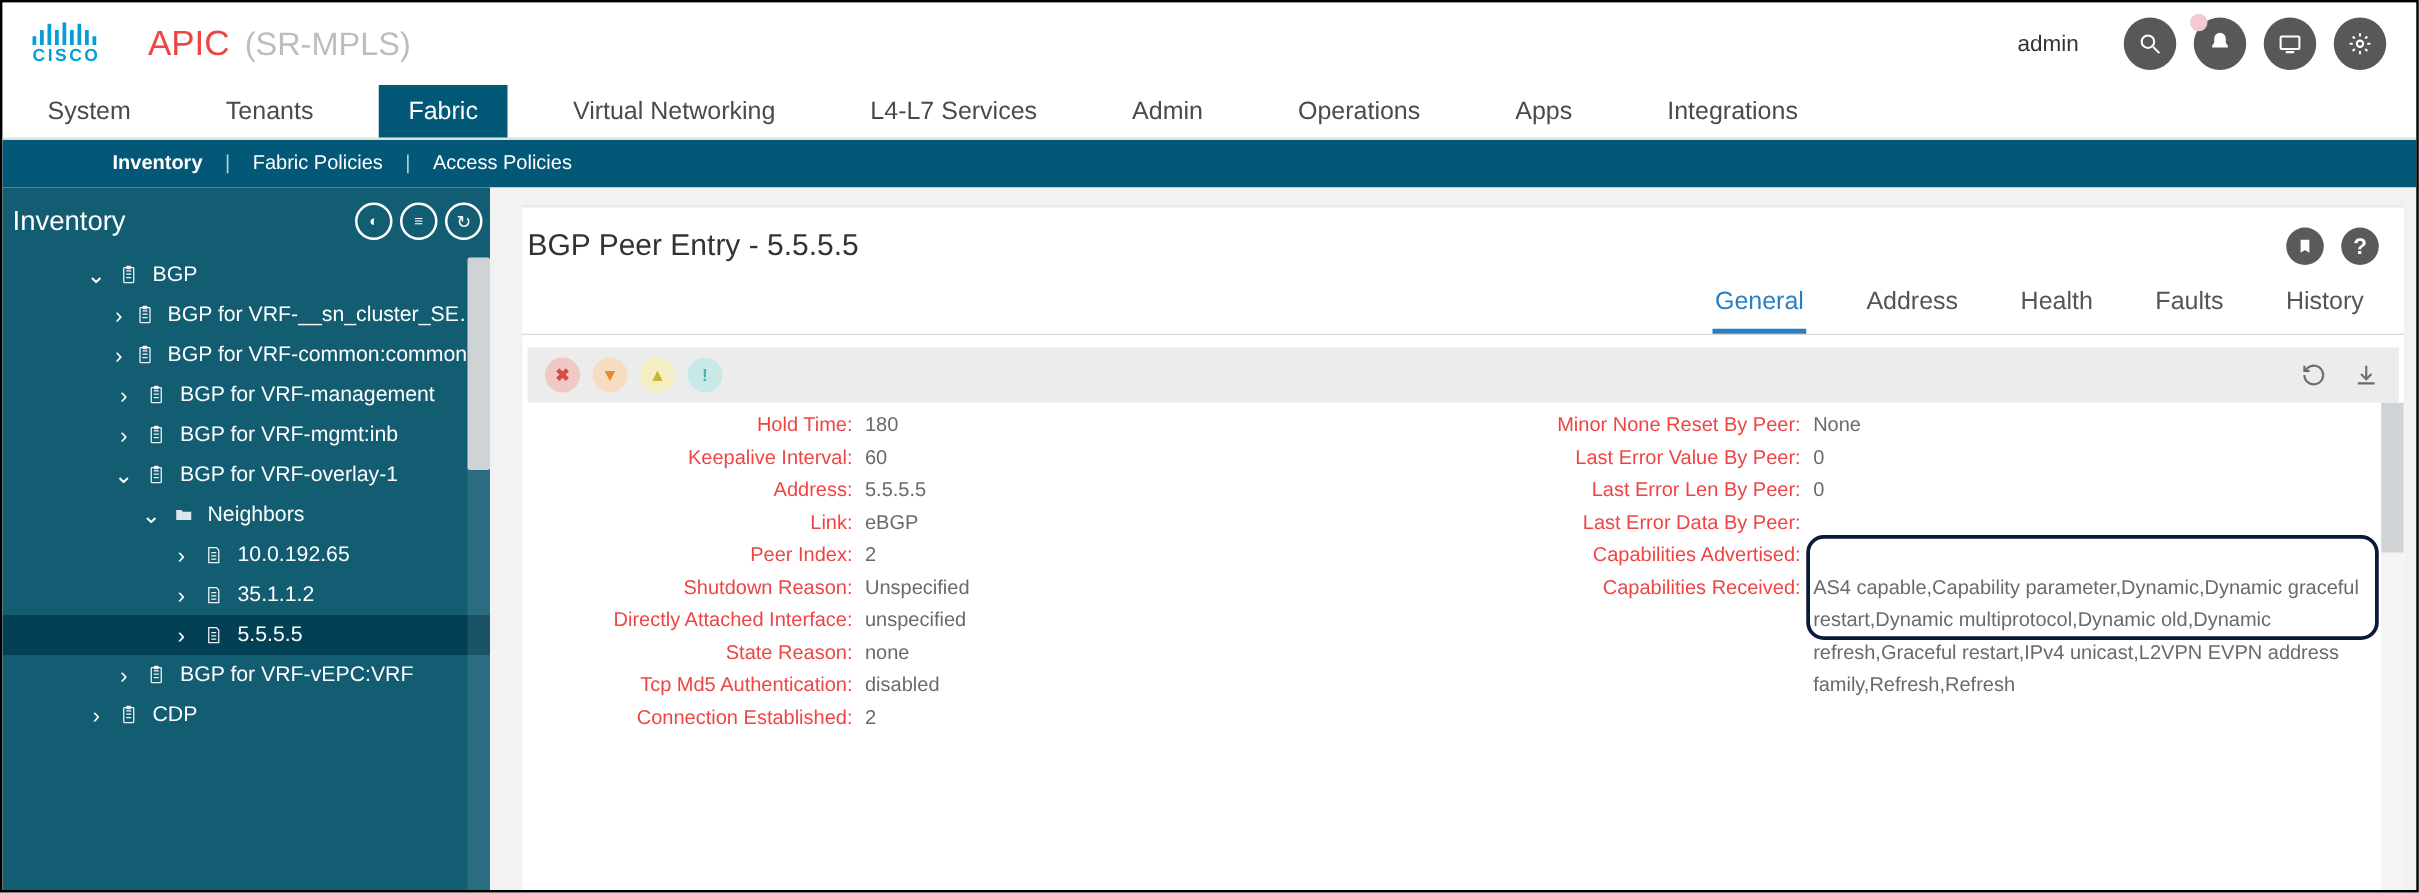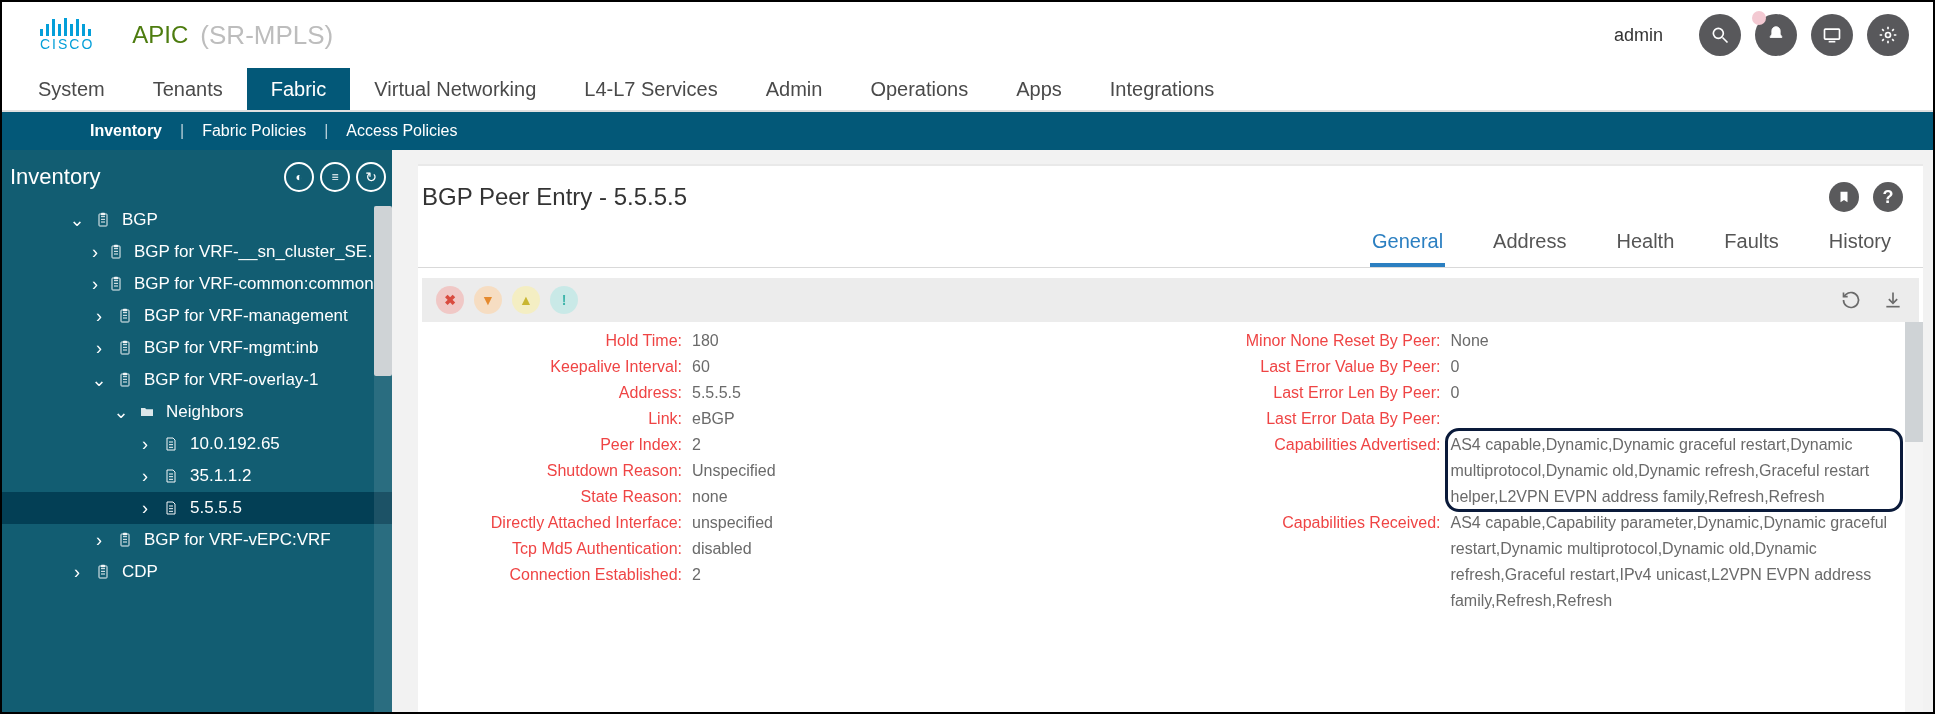--- a/index.html
+++ b/index.html
@@ -26,39 +26,39 @@
     border:2px solid #000;
   }
   
   .topbar{
     display:flex;
     align-items:center;
     height:66px;
     padding:0 24px;
     background:#fff;
   }
-  .logo{ color:var(--cisco-blue); font-weight:400;margin-left:14px; }
+  .logo{ color:var(--cisco-blue); font-weight:700; }
   .logo .stripes{ display:flex; gap:3px; align-items:flex-end; height:18px;}
   .logo .bar{ width:3px; background:var(--cisco-blue); }
   .brand-text{ letter-spacing:2px; font-size:14px; }
-  .app-title{ font-size:24px; font-weight:300; color:#4d7c0f; margin-left:38px; }
+  .app-title{ font-size:28px; font-weight:300; color:#ef4444; margin-left:38px; }
   .app-sub{ font-size:26px; font-weight:300; color:#bdbdbd; margin-left:12px; }
   .top-spacer{ flex:1; }
   .user-name{ font-size:18px; color:#333; margin-right:22px; }
   .round-icon{
     width:42px; height:42px; border-radius:50%;
     background:var(--badge-dark); color:#fff;
     display:flex; align-items:center; justify-content:center;
     margin-left:14px; position:relative;
   }
   .round-icon svg{ width:20px; height:20px; fill:#fff; stroke:#fff; }
   .notif-dot{ position:absolute; top:-3px; left:-3px; width:14px; height:14px; border-radius:50%; background:#f3c9d2; }
 
   
-  .mainnav{ display:flex; height:44px; border-bottom:2px solid #e0e0e0; padding-left:12px; background:#fff;}
+  .mainnav{ display:flex; height:44px; border-bottom:2px solid #e0e0e0; padding-left:12px; background:#fff;gap:28px;}
   .mainnav-item{
     padding:0 24px; font-size:20px; color:#4a4a4a;
     display:flex; align-items:center; cursor:pointer;
   }
   .mainnav-item.active{ background:var(--nav-teal); color:#fff; font-weight:400;}
   
   .subnav{
     height:38px; background:var(--nav-teal); color:#fff;
     display:flex; align-items:center; padding-left:70px; font-size:16px;
   }
@@ -428,28 +428,28 @@
             </div>
             <div class="kv">
               <div class="k">Peer Index:</div>
               <div class="v">2</div>
             </div>
             <div class="kv">
               <div class="k">Shutdown Reason:</div>
               <div class="v">Unspecified</div>
             </div>
             <div class="kv">
+              <div class="k">Directly Attached Interface:</div>
+              <div class="v">unspecified</div>
+            </div>
+            <div class="kv">
               <div class="k">State Reason:</div>
               <div class="v">none</div>
             </div>
             <div class="kv">
-              <div class="k">Directly Attached Interface:</div>
-              <div class="v">unspecified</div>
-            </div>
-            <div class="kv">
               <div class="k">Tcp Md5 Authentication:</div>
               <div class="v">disabled</div>
             </div>
             <div class="kv">
               <div class="k">Connection Established:</div>
               <div class="v">2</div>
             </div>
           </div>
         <div class="details-col right" id="rightcol">
             <div class="kv">
@@ -463,21 +463,20 @@
             <div class="kv">
               <div class="k">Last Error Len By Peer:</div>
               <div class="v">0</div>
             </div>
             <div class="kv">
               <div class="k">Last Error Data By Peer:</div>
               <div class="v"></div>
             </div>
             <div class="kv" id="caprow">
               <div class="k">Capabilities Advertised:</div>
-              <div class="v">AS4 capable,Dynamic,Dynamic graceful restart,Dynamic multiprotocol,Dynamic old,Dynamic refresh,Graceful restart helper,L2VPN EVPN address family,Refresh,Refresh</div>
             </div>
             <div class="kv">
               <div class="k">Capabilities Received:</div>
               <div class="v">AS4 capable,Capability parameter,Dynamic,Dynamic graceful restart,Dynamic multiprotocol,Dynamic old,Dynamic refresh,Graceful restart,IPv4 unicast,L2VPN EVPN address family,Refresh,Refresh</div>
             </div>
           </div>
         <div class="pane-vscroll"></div>
         <div class="pane-vthumb"></div>
         <div class="highlight-box" id="hibox" style="left: 1026.5px; top: 106px; width: 458.5px; height: 84px;"></div>
       </div>

